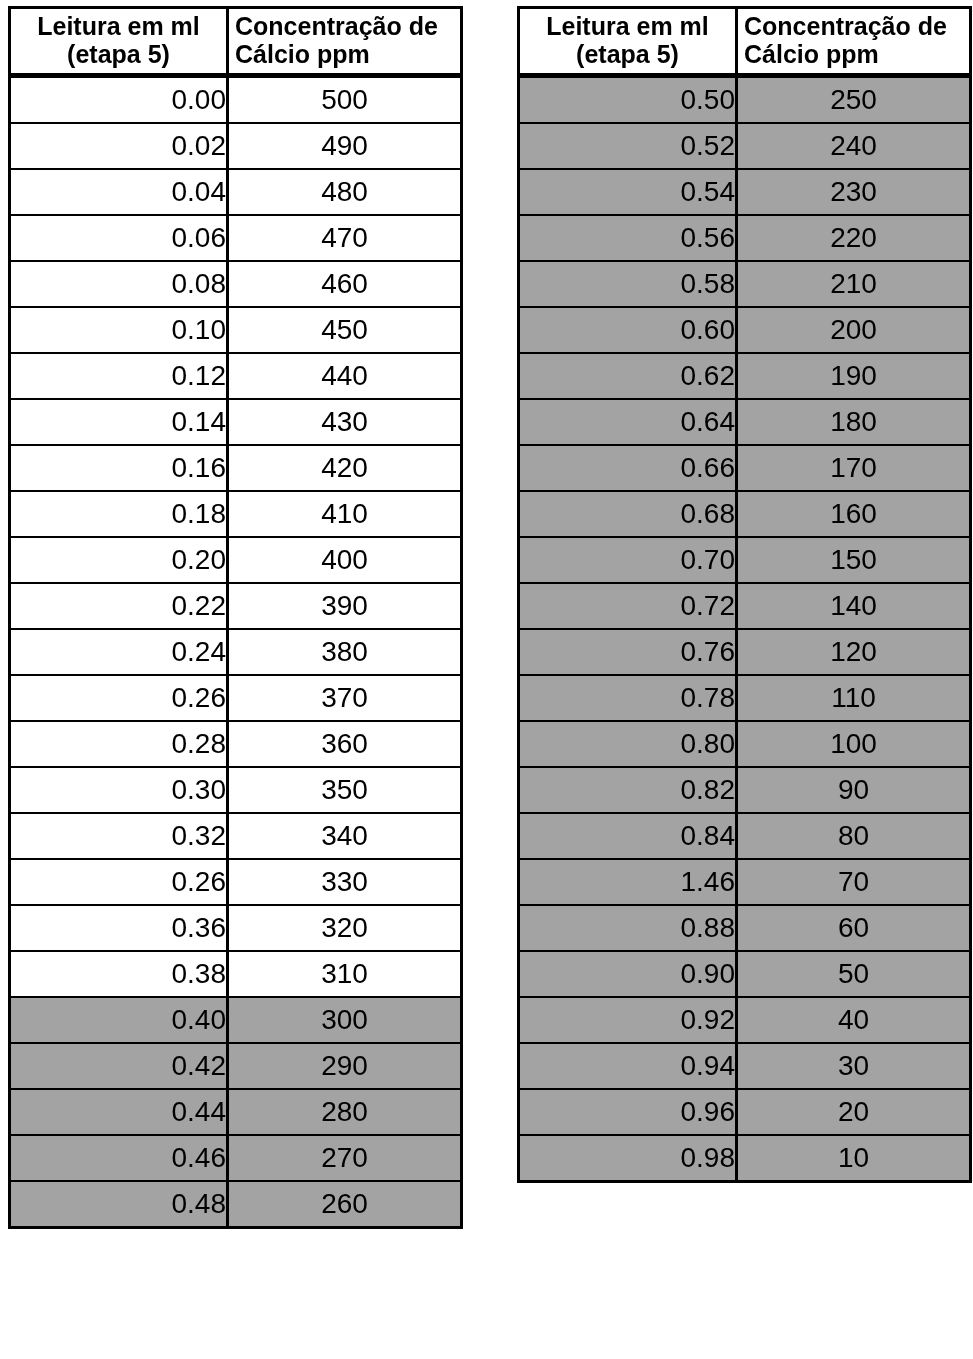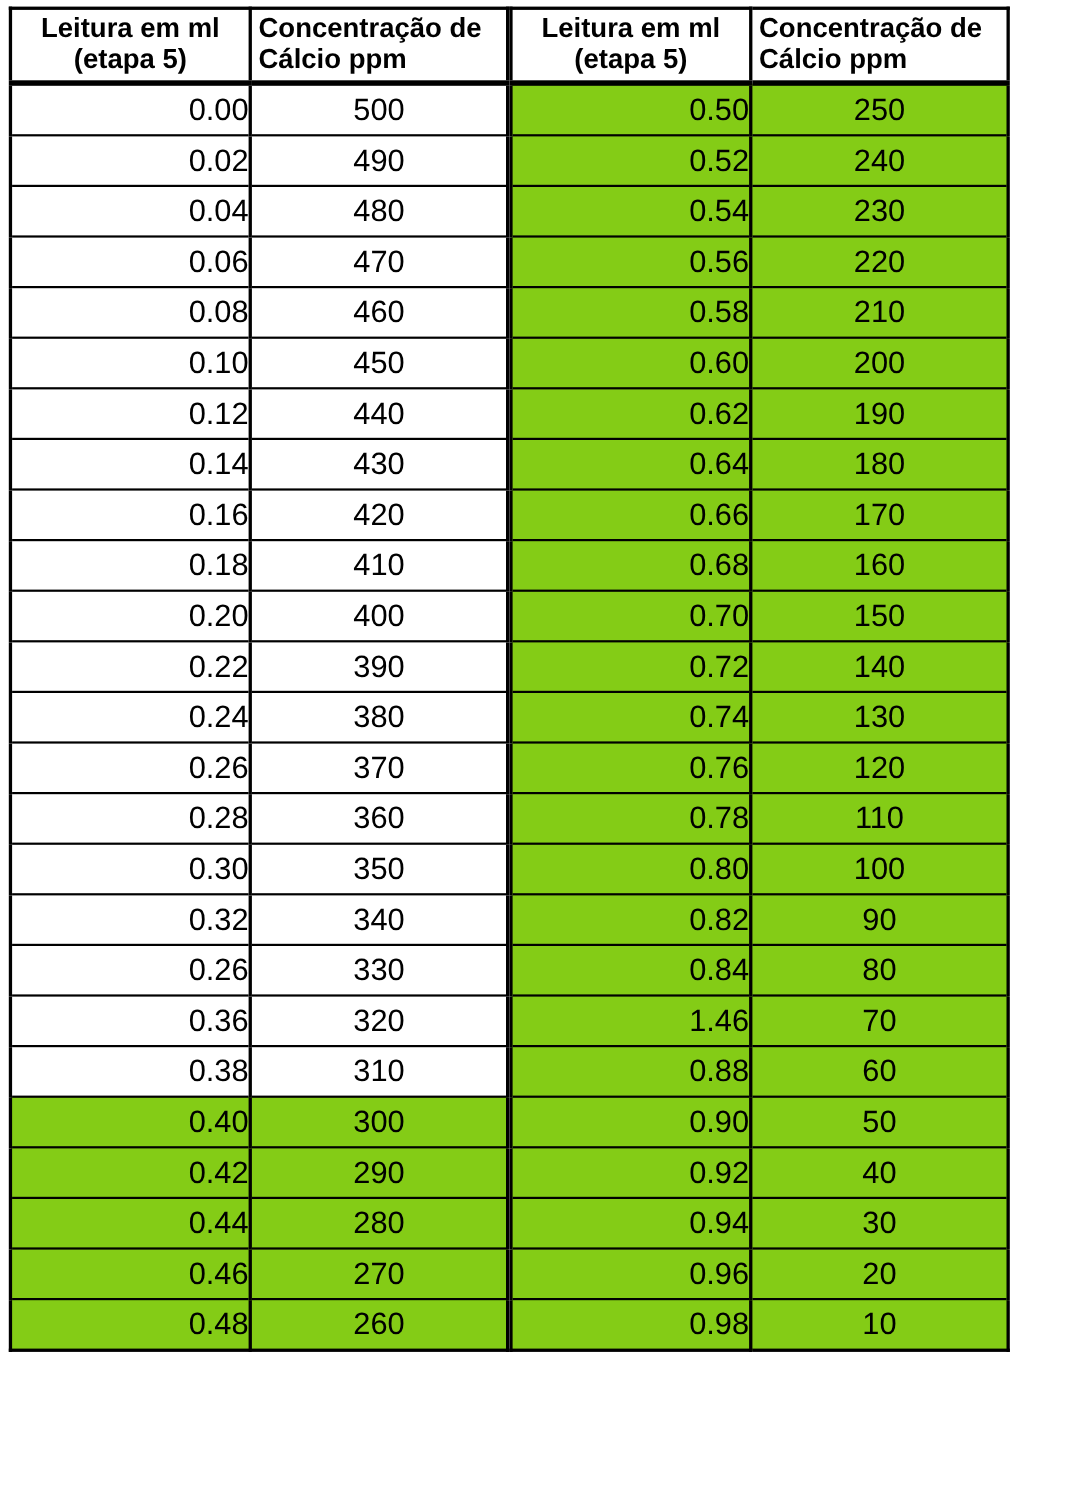--- a/index.html
+++ b/index.html
@@ -16,20 +16,21 @@
   .page {
     position: relative;
     width: 973px;
     height: 1359px;
     box-sizing: border-box;
   }
   .tables-wrap {
     display: flex;
     flex-direction: row;
     align-items: flex-start;
+    gap: 54px;
     padding: 6px 8px 0 8px;
     box-sizing: border-box;
   }
   table.calc-table {
     border-collapse: collapse;
     table-layout: fixed;
     width: 452px;
     background: #ffffff;
   }
   table.calc-table col.c-read { width: 218px; }
@@ -64,21 +65,21 @@
   }
   td.read {
     text-align: right;
     padding-left: 5px;
   }
   td.conc {
     text-align: center;
     padding-right: 7px;
   }
   tr.hl td {
-    background: #84cc16;
+    background: #a3a3a3;
   }
   tbody tr:first-child td {
     border-top-width: 3px;
   }
   tbody tr:last-child td {
     border-bottom-width: 3px;
   }
 </style>
 </head>
 <body>
@@ -253,24 +254,20 @@
           </tr>
           <tr class="hl">
             <td class="read">0.70</td>
             <td class="conc">150</td>
           </tr>
           <tr class="hl">
             <td class="read">0.72</td>
             <td class="conc">140</td>
           </tr>
           <tr class="hl">
-            <td class="read">0.74</td>
-            <td class="conc">130</td>
-          </tr>
-          <tr class="hl">
             <td class="read">0.76</td>
             <td class="conc">120</td>
           </tr>
           <tr class="hl">
             <td class="read">0.78</td>
             <td class="conc">110</td>
           </tr>
           <tr class="hl">
             <td class="read">0.80</td>
             <td class="conc">100</td>

